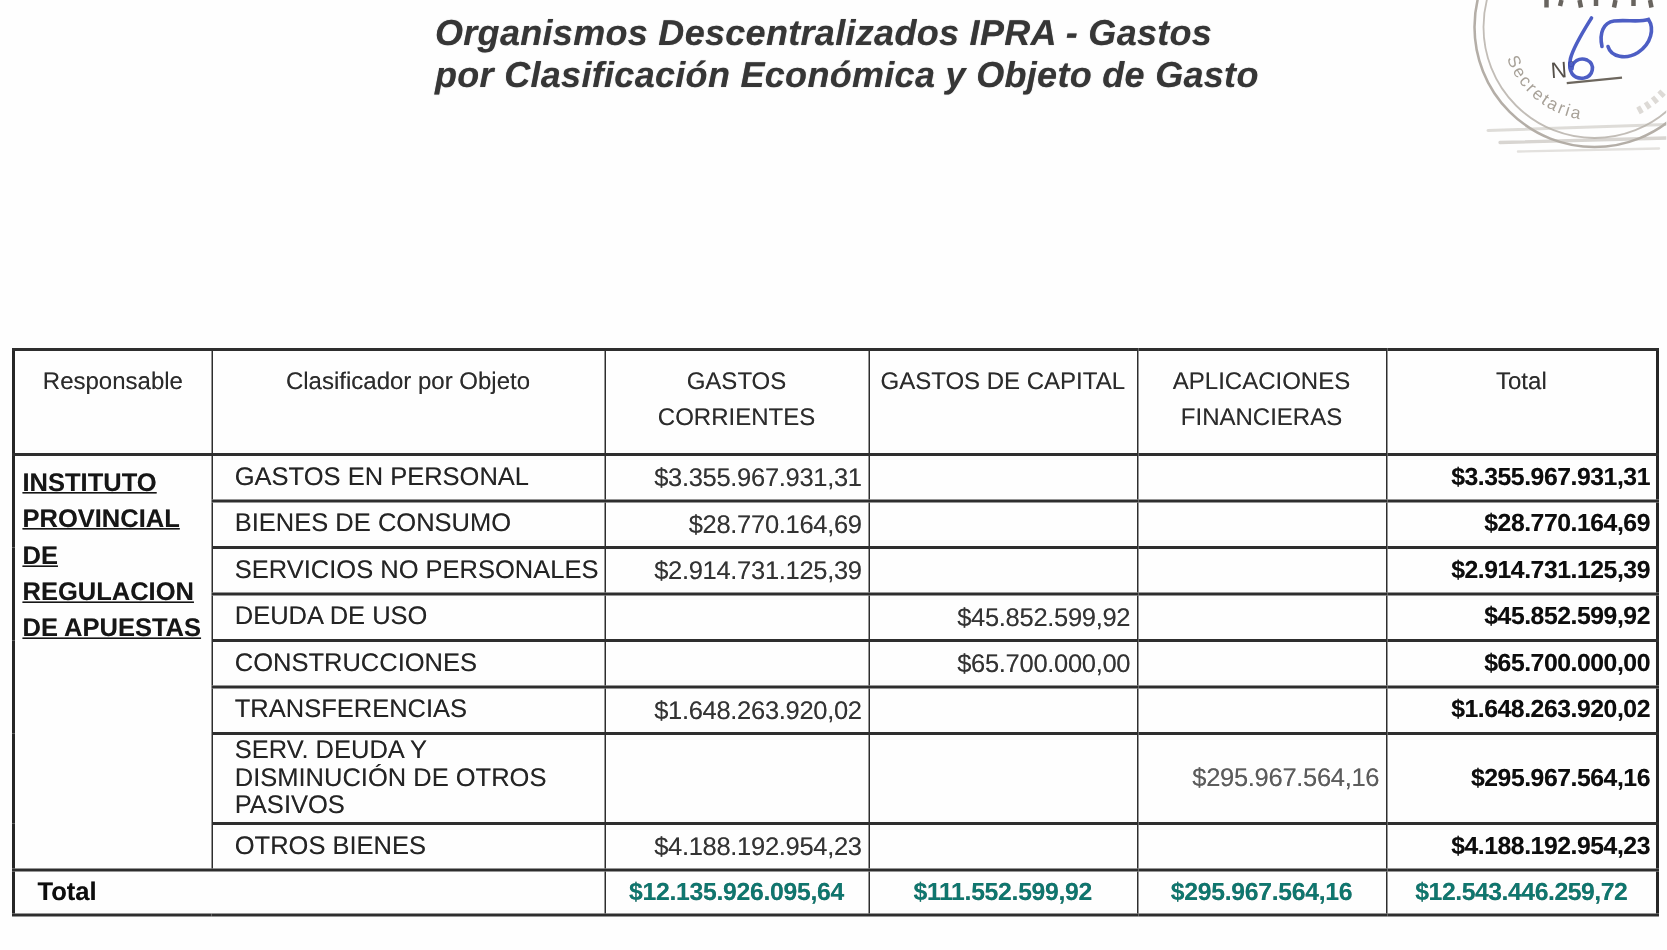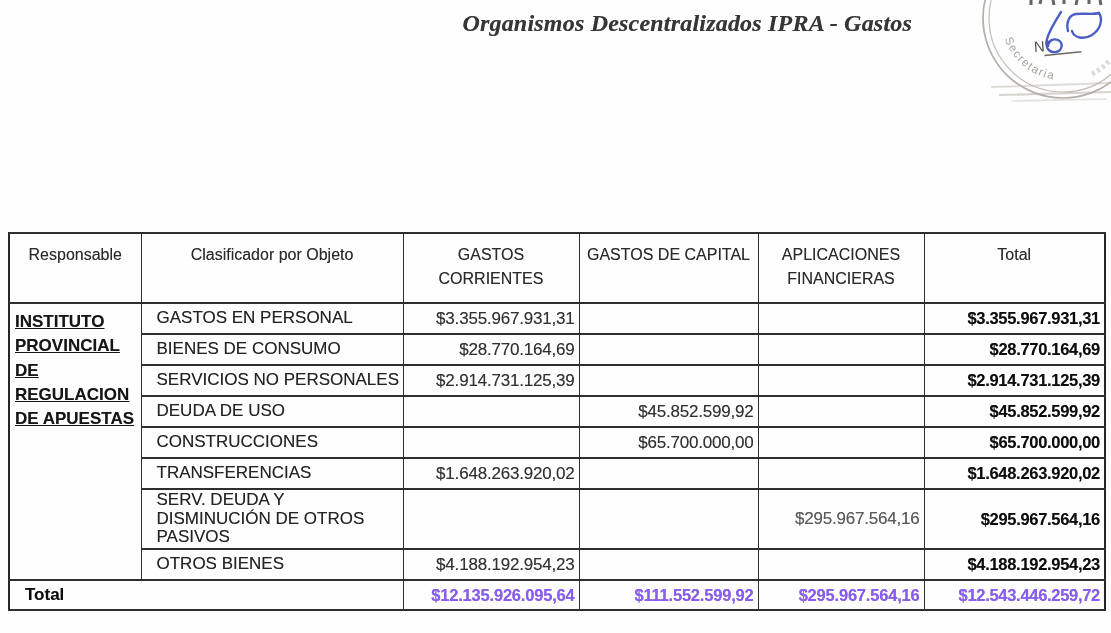--- a/index.html
+++ b/index.html
@@ -5,24 +5,23 @@
   html,body{margin:0;padding:0;}
   body{
     width:1111px;height:633px;position:relative;overflow:hidden;
     background:#fefefe;
     font-family:"Liberation Sans",sans-serif;
     color:#222;
   }
   
   .doc-title{
     position:absolute;left:290px;top:9px;width:622px;
-    text-align:right;font-weight:bold;font-style:italic;
+    text-align:left;font-weight:bold;font-style:italic;
     font-size:24px;line-height:1.18;color:#363636;letter-spacing:.2px;
     text-shadow:0 0 .6px rgba(45,45,45,.55);
-    font-family:Liberation Serif, serif;
   }
   
   table.budget{
     position:absolute;left:8px;top:232px;width:1096px;
     border-collapse:collapse;table-layout:fixed;
     border:2.5px solid #262626;
     text-shadow:0 0 .4px rgba(25,25,25,.45);
   }
   table.budget th,table.budget td{
     border:solid #2e2e2e;border-width:2px 1.4px;
@@ -48,29 +47,30 @@
   }
   td.num{
     font-size:17px;color:#333;text-align:right;
     vertical-align:middle;padding:0 4px 0 4px;letter-spacing:-.2px;
   }
   td.num.faint{color:#5c5c5c;}
   td.totcol{font-weight:bold;color:#0d0d0d;font-size:16.5px;letter-spacing:-.3px;}
   tr.total-row{height:30px;}
   tr.total-row td{font-weight:bold;color:#0d0d0d;}
   tr.total-row td.lbl{font-size:17px;}
-  tr.total-row td.num{font-size:16.5px;color:#8b5cf6;}
+  tr.total-row td.num{font-size:16.5px;color:#0f766e;text-align:center;}
   
   .stamp-svg{position:absolute;left:940px;top:0;}
 </style>
 </head>
 <body>
 
 <div class="doc-title">
   <div>Organismos Descentralizados IPRA - Gastos</div>
+  <div>por Clasificación Económica y Objeto de Gasto</div>
 </div>
 
 <svg class="stamp-svg" width="171" height="115" viewBox="940 0 171 115">
 
   <circle cx="1063" cy="18" r="80" fill="none" stroke="#a19a91" stroke-width="1.7" opacity="0.8"></circle>
   <circle cx="1063" cy="18" r="74" fill="none" stroke="#a8a198" stroke-width="1.2" opacity="0.7"></circle>
 
   <path id="ringPath" d="M 1004,37 A 62,62 0 0 0 1058,80" fill="none" stroke="none"></path>
   <text font-size="11.5" fill="#9e978d" letter-spacing="1.5" opacity="0.9" font-family="Liberation Sans, sans-serif">
     <textPath href="#ringPath" startOffset="2">Secretaria</textPath>

